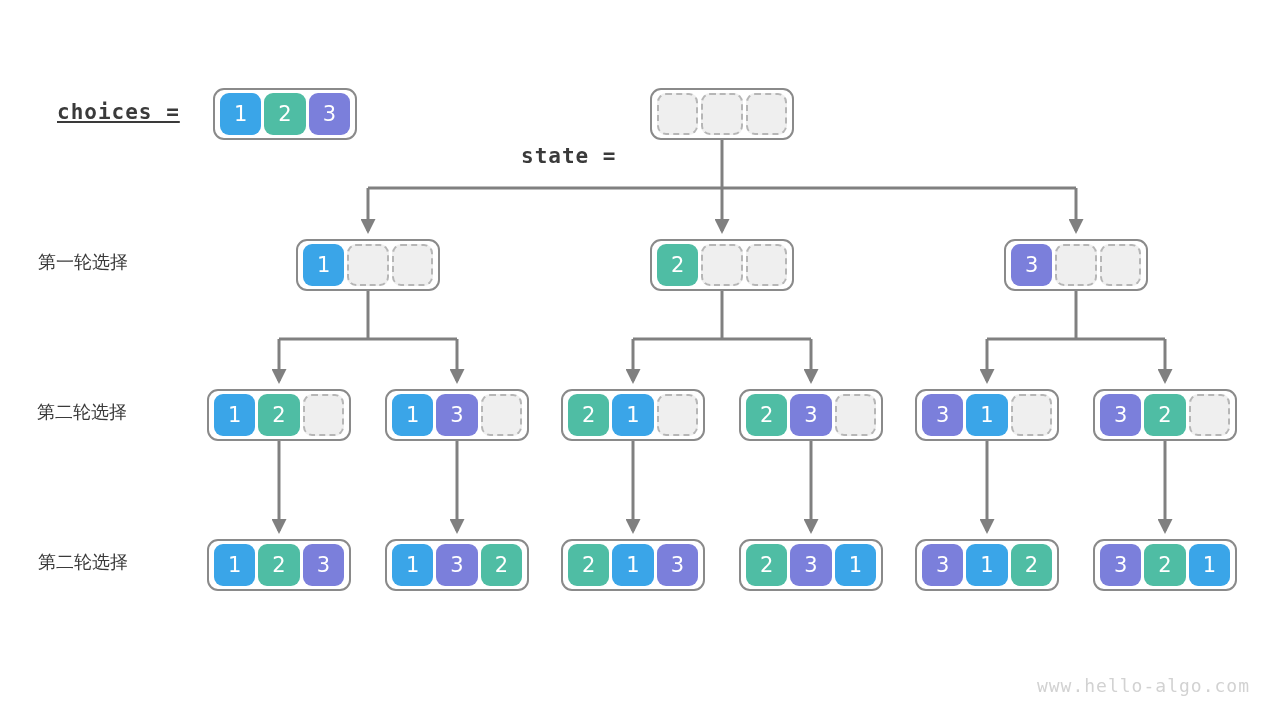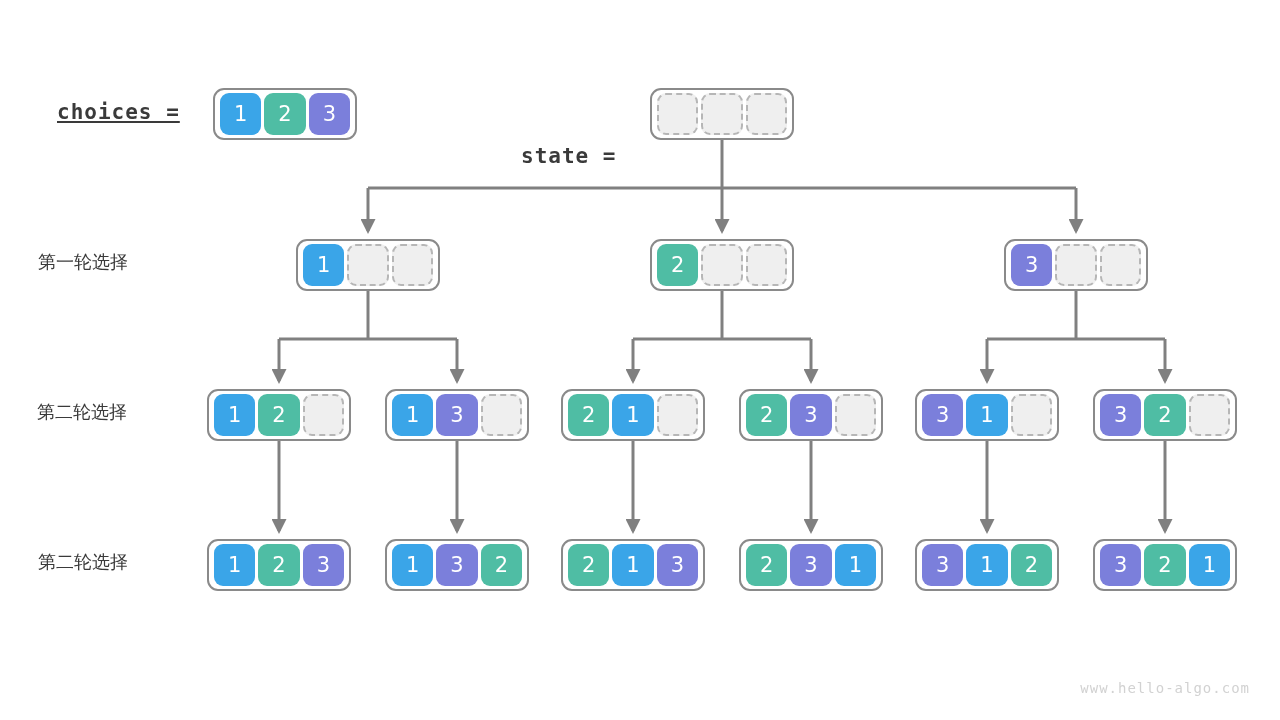--- a/index.html
+++ b/index.html
@@ -82,21 +82,21 @@
     background: #efefef;
     border: 2px dashed #b6b6b6;
     color: transparent;
   }
 
   .watermark {
     position: absolute;
     right: 30px;
     bottom: 24px;
     font-family: "DejaVu Sans Mono", "Liberation Mono", monospace;
-    font-size: 14px;
+    font-size: 18px;
     color: #d2d2d2;
     letter-spacing: 1px;
     white-space: nowrap;
   }
 </style>
 </head>
 <body>
 
 <div id="canvas">
 

